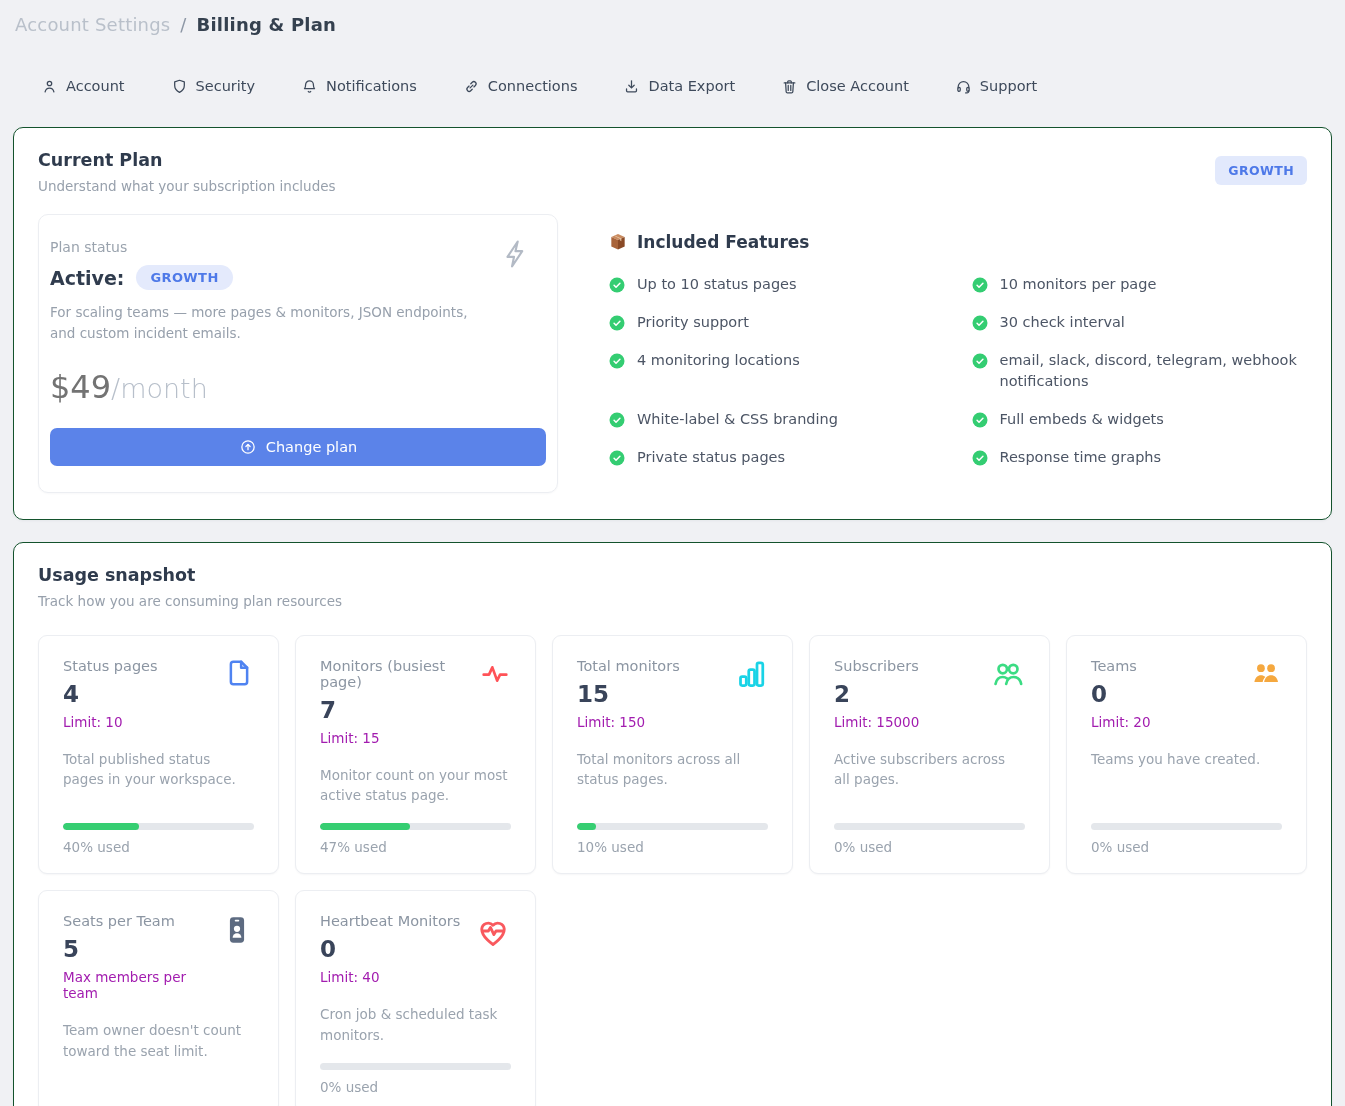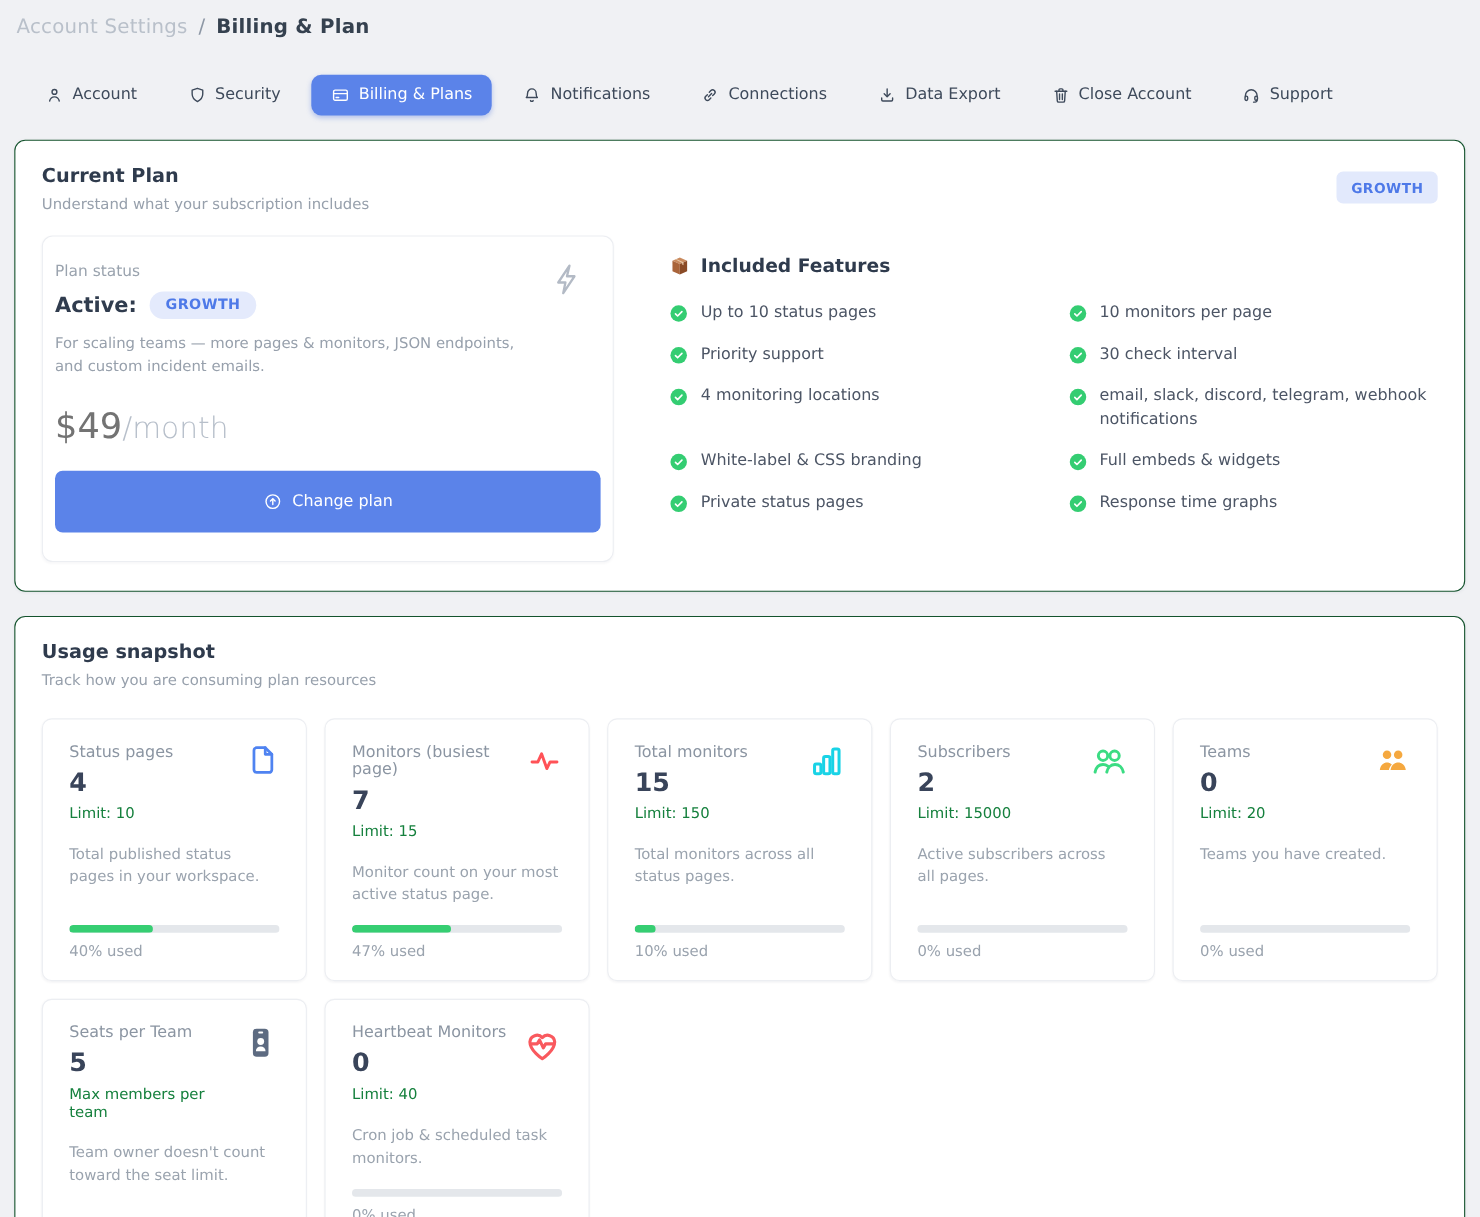--- a/index.html
+++ b/index.html
@@ -56,21 +56,21 @@
   .plan-state-text { font-size:19px; font-weight:700; color:#303c4e; }
   .pill {
     background:#e4eafc; color:var(--badge-text); font-size:13px; font-weight:700;
     letter-spacing:.4px; padding:5px 14px; border-radius:14px;
   }
   .plan-desc { margin-top:12px; font-size:13.5px; color:#97a0ac; line-height:1.55; max-width:430px; }
   .price-row { margin-top:24px; display:flex; align-items:baseline; }
   .price { font-size:32px; font-weight:400; color:#737373; }
   .period { font-size:27px; font-weight:300; color:#b7bfca; }
   .change-btn {
-    margin-top:22px; width:100%; height:56px; border:none; border-radius:7px;
+    margin-top:22px; width:100%; height:38px; border:none; border-radius:7px;
     background:var(--accent-blue); color:#fff; font-size:14.5px; font-family:inherit;
     display:flex; align-items:center; justify-content:center; gap:9px; cursor:pointer;
   }
 
   
   .features { flex:1; padding-top:18px; }
   .features-head { display:flex; align-items:center; gap:9px; font-size:17px; font-weight:700; color:#2f3b4d; }
   .features-grid {
     margin-top:22px; display:grid; grid-template-columns:1fr 1fr;
     column-gap:26px; row-gap:16px;
@@ -81,21 +81,21 @@
   
   .usage-grid { margin-top:26px; display:grid; grid-template-columns:repeat(5,1fr); gap:16px; }
   .stat-card {
     border:1px solid #eceef2; border-radius:9px; background:#fff;
     box-shadow:0 1px 2px rgba(20,30,50,.04);
     padding:22px 24px 18px; display:flex; flex-direction:column; min-height:200px;
   }
   .stat-top { display:flex; justify-content:space-between; align-items:flex-start; }
   .stat-label { font-size:14.5px; color:#8b95a2; }
   .stat-value { font-size:23px; font-weight:700; color:#39445a; margin-top:7px; }
-  .stat-limit { font-size:13.5px; color:#15803d; margin-top:7px; }
+  .stat-limit { font-size:13.5px; color:#a21caf; margin-top:7px; }
   .stat-desc { font-size:13.5px; color:#9aa3ae; margin-top:19px; line-height:1.5; }
   .progress-block { margin-top:auto; padding-top:18px; }
   .progress-track { height:7px; background:#e4e7eb; border-radius:4px; overflow:hidden; }
   .progress-fill { height:100%; background:var(--success-green); border-radius:4px; }
   .used-text { margin-top:9px; font-size:13.5px; color:#9aa3ae; }
 
   
   .ic-file { color:var(--icon-file); }
   .ic-pulse { color:var(--icon-pulse); }
   .ic-bar-chart { color:var(--icon-bar-chart); }
@@ -131,32 +131,20 @@
 
     <span style="display:flex">
       <svg width="17" height="17" viewBox="0 0 24 24" fill="none" stroke="currentColor" stroke-width="1.8" stroke-linejoin="round">
             <path d="M12 3.2l6.8 2.4v4.9c0 4.5-2.9 7.7-6.8 9.8-3.9-2.1-6.8-5.3-6.8-9.8V5.6z"></path>
           </svg>
     </span>
 
     <span>Security</span>
   </button>
 
-  <button class="tab active">
-
-    <span style="display:flex">
-      <svg width="17" height="17" viewBox="0 0 24 24" fill="none" stroke="currentColor" stroke-width="1.8" stroke-linecap="round">
-            <rect x="3.2" y="5.5" width="17.6" height="13" rx="2"></rect>
-            <path d="M3.2 10h17.6"></path>
-            <path d="M6.4 15h3.4"></path>
-          </svg>
-    </span>
-
-    <span>Billing &amp; Plans</span>
-  </button>
 
   <button class="tab">
 
     <span style="display:flex">
       <svg width="17" height="17" viewBox="0 0 24 24" fill="none" stroke="currentColor" stroke-width="1.8" stroke-linecap="round" stroke-linejoin="round">
             <path d="M12 4a5.5 5.5 0 0 0-5.5 5.5c0 4.2-1.6 5.6-1.6 5.6h14.2s-1.6-1.4-1.6-5.6A5.5 5.5 0 0 0 12 4z"></path>
             <path d="M10.3 19a1.9 1.9 0 0 0 3.4 0"></path>
           </svg>
     </span>
 

